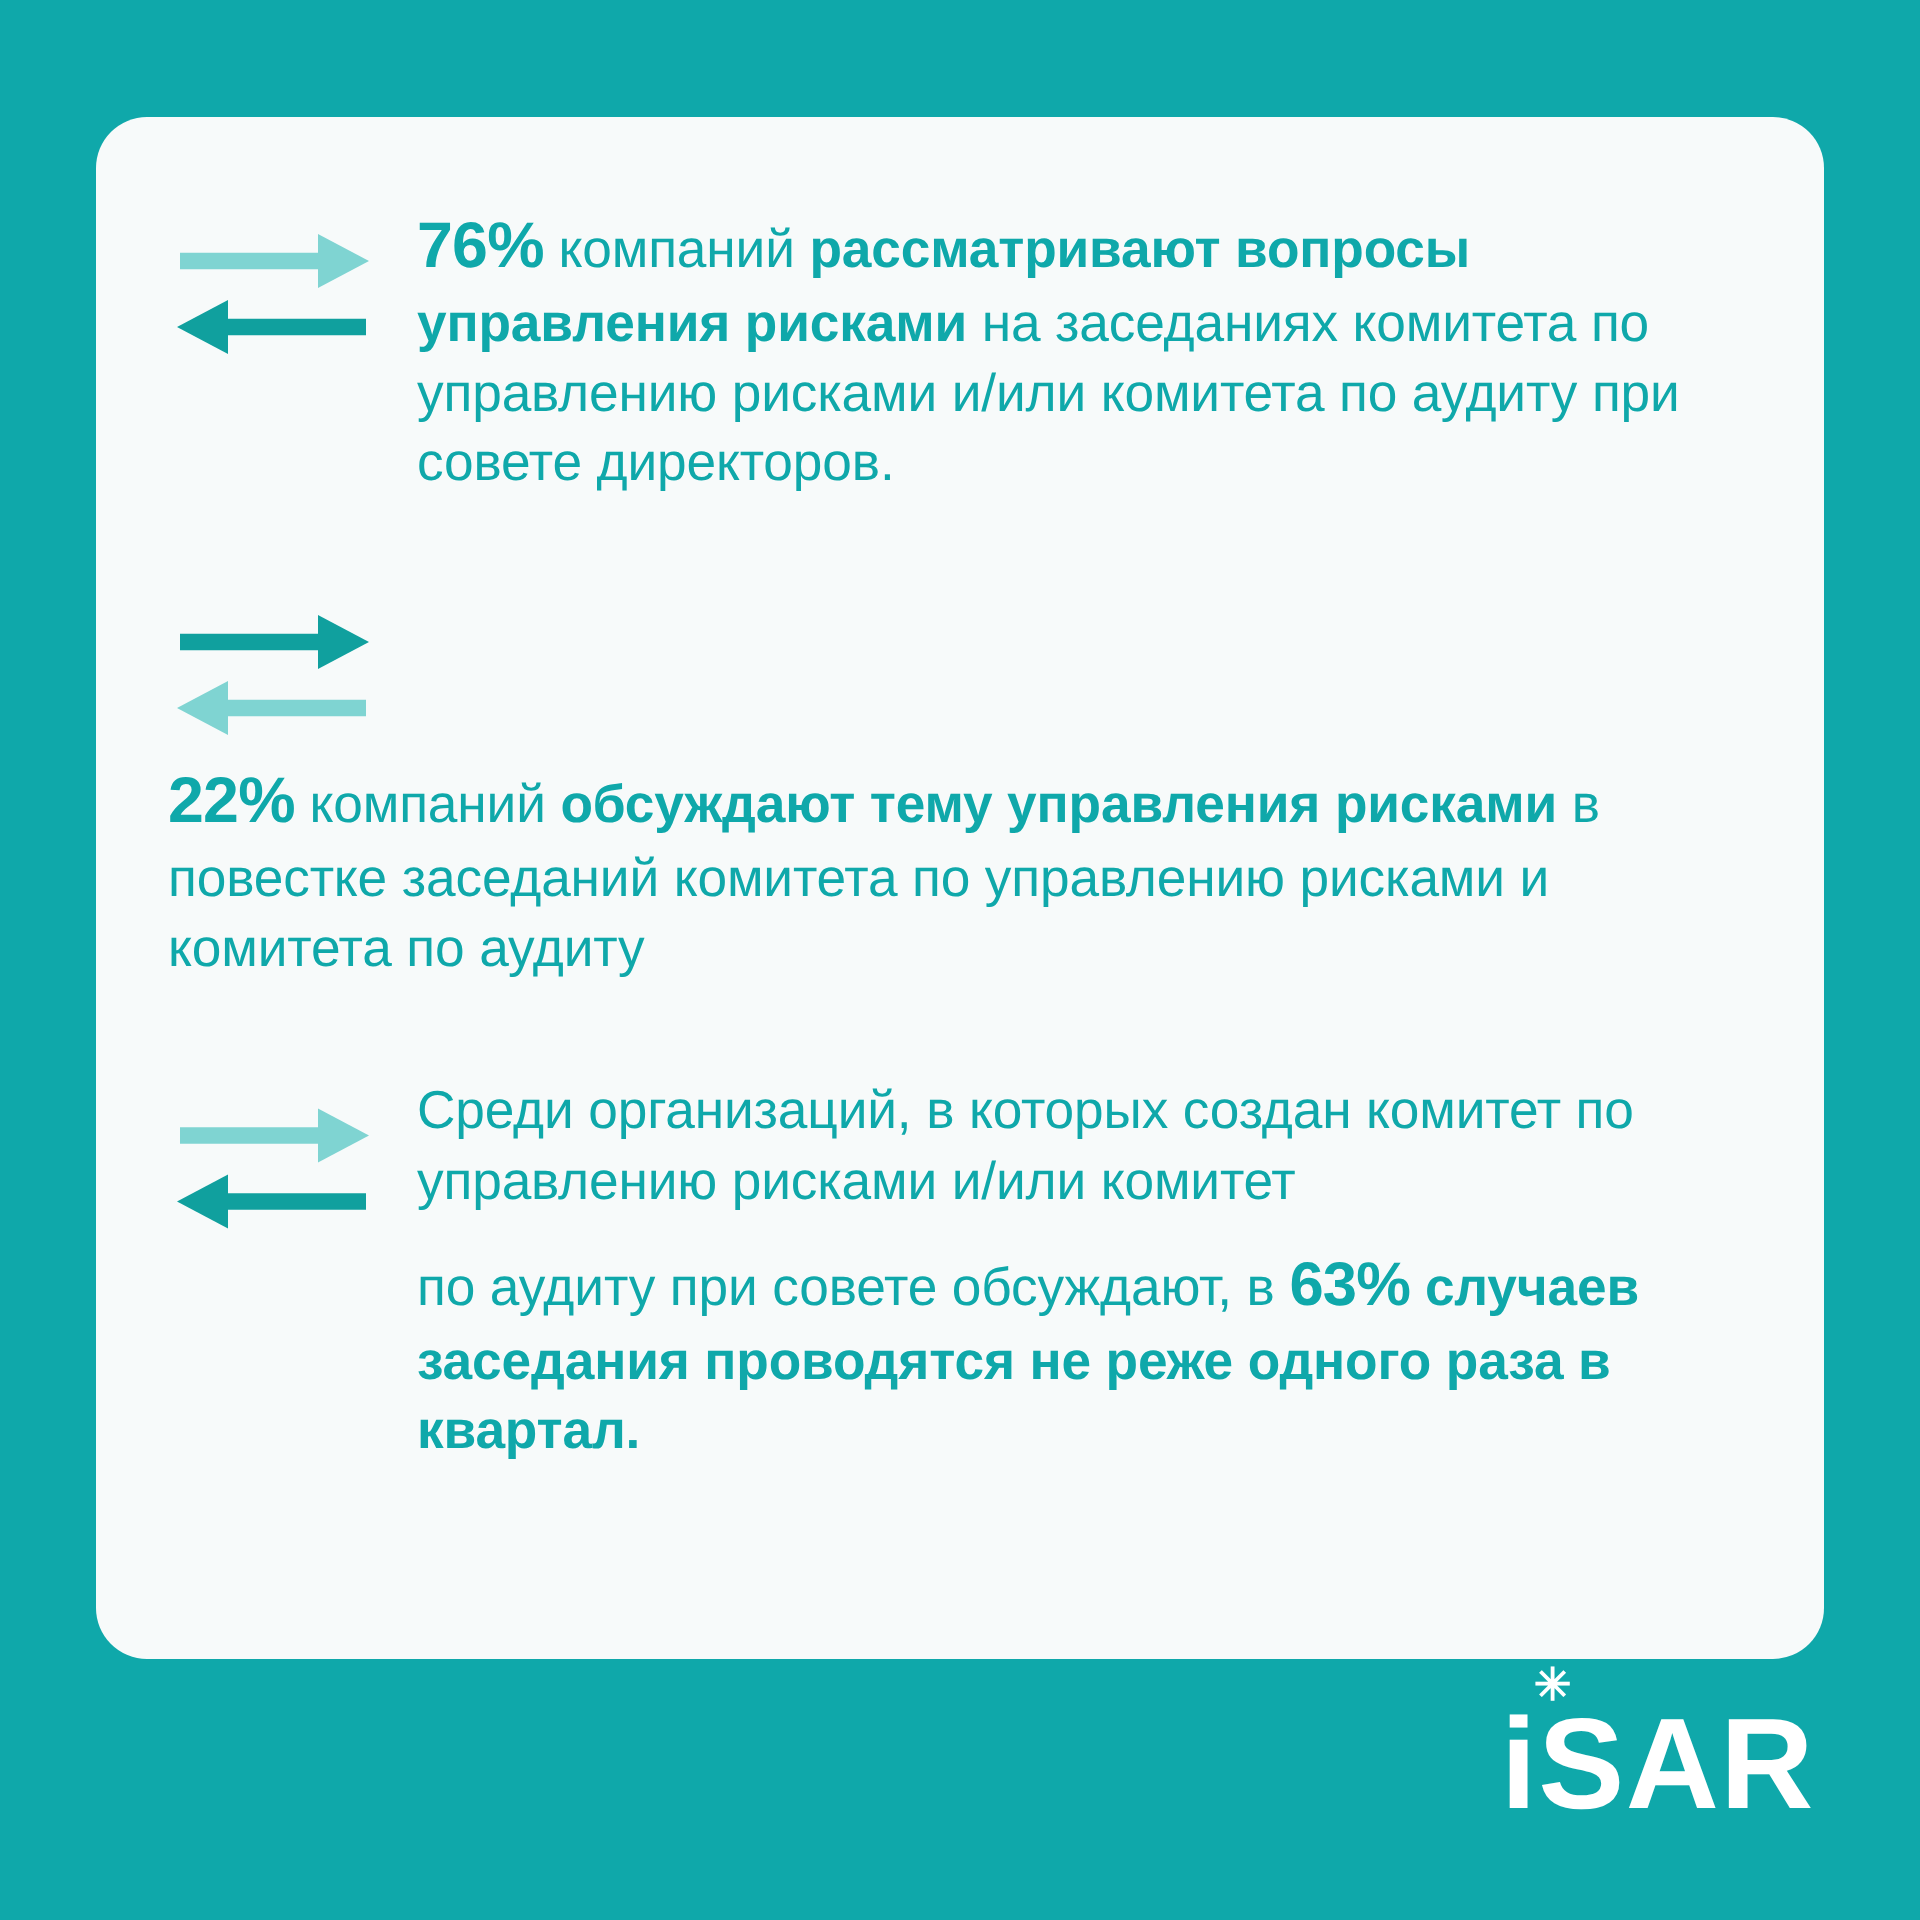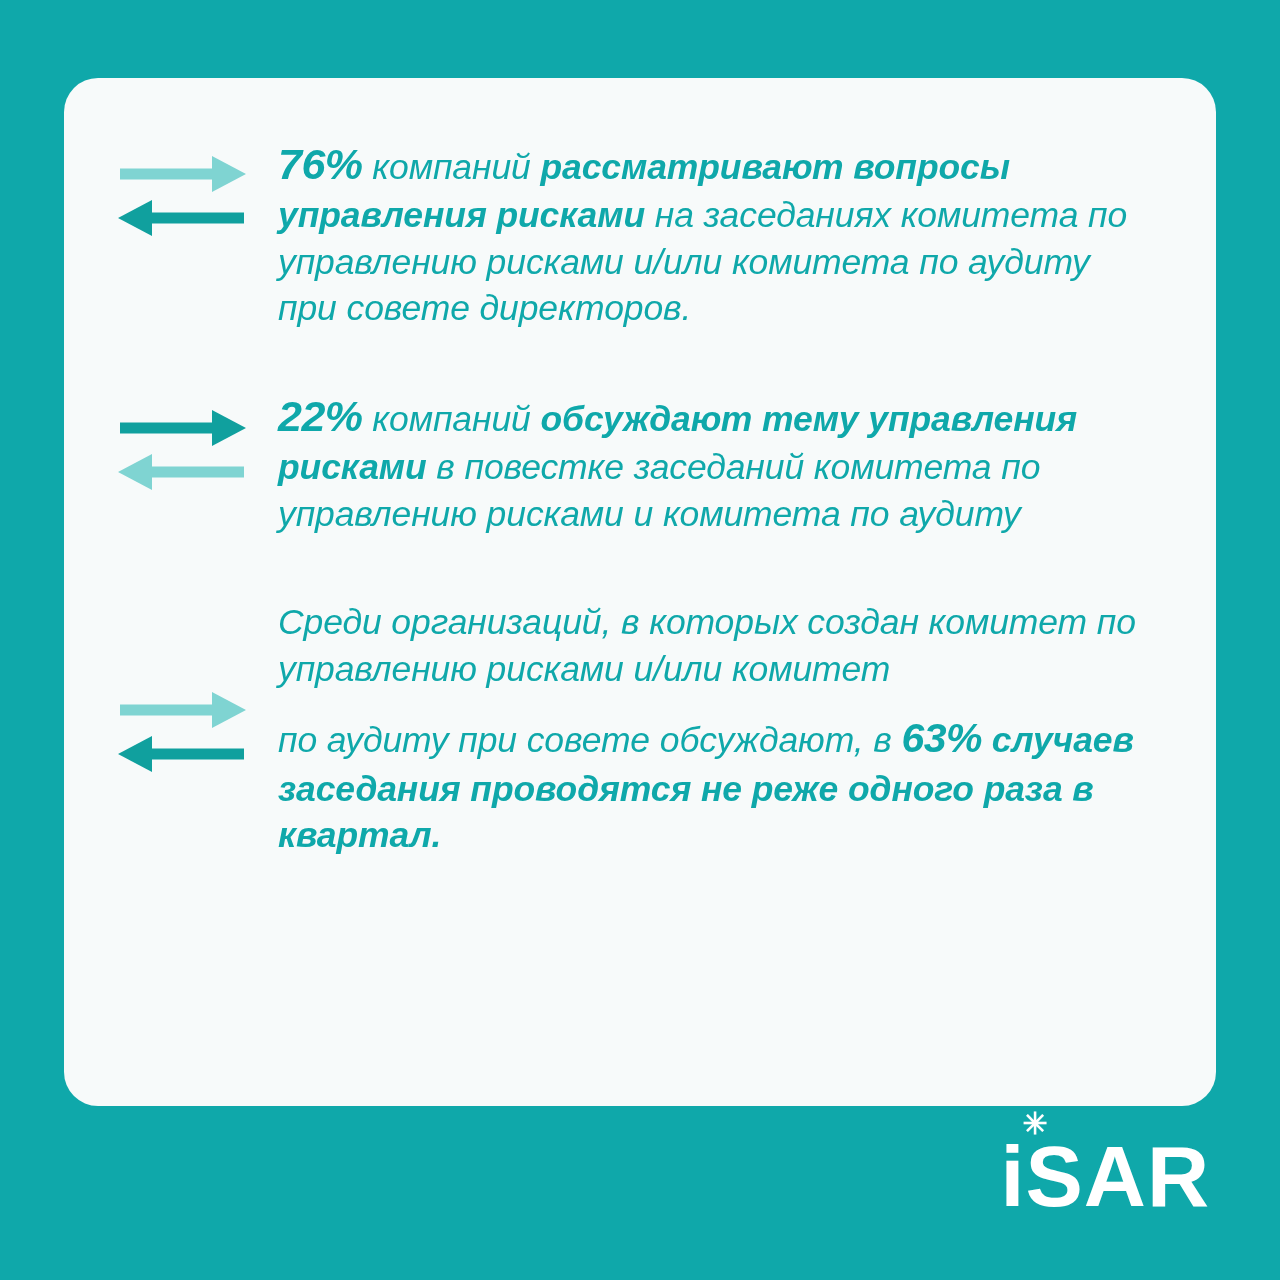--- a/index.html
+++ b/index.html
@@ -27,21 +27,20 @@
     height: 1028px;
     background: #F7FAFA;
     border-radius: 34px;
     box-sizing: border-box;
     padding: 56px 60px 40px 48px;
   }
   .block {
     display: flex;
     align-items: flex-start;
     margin-bottom: 44px;
-    font-style: italic;
   }
   .block:last-child { margin-bottom: 0; }
 
   .arrows {
     flex: 0 0 auto;
     width: 150px;
     padding-top: 18px;
     margin-right: 16px;
   }
   .arrows svg { display: block; }
@@ -63,22 +62,22 @@
   }
   .text .mid {
     font-size: 41px;
     font-weight: bold;
     letter-spacing: -0.5px;
   }
   .para { margin: 0; }
   .para + .para { margin-top: 20px; }
 
   .block-1 .text { padding-top: 2px; }
-  .block-2 { margin-top: 56px; }
-  .block-3 { margin-top: 62px; align-items: center; }
+  .block-2 { margin-top: 56px; flex-direction: column; }
+  .block-3 { margin-top: 62px; }
 
   
   .logo {
     position: absolute;
     right: 70px;
     bottom: 61px;
     color: #FFFFFF;
     font-size: 86px;
     font-weight: bold;
     letter-spacing: 1px;

